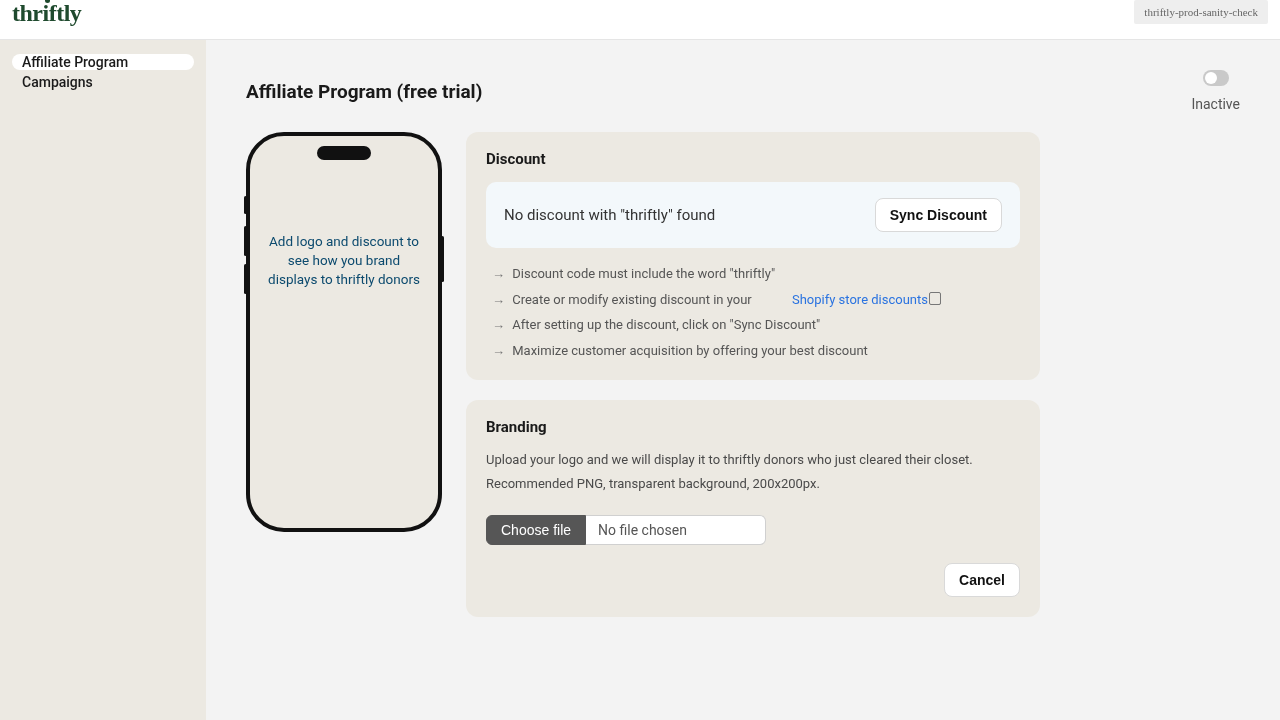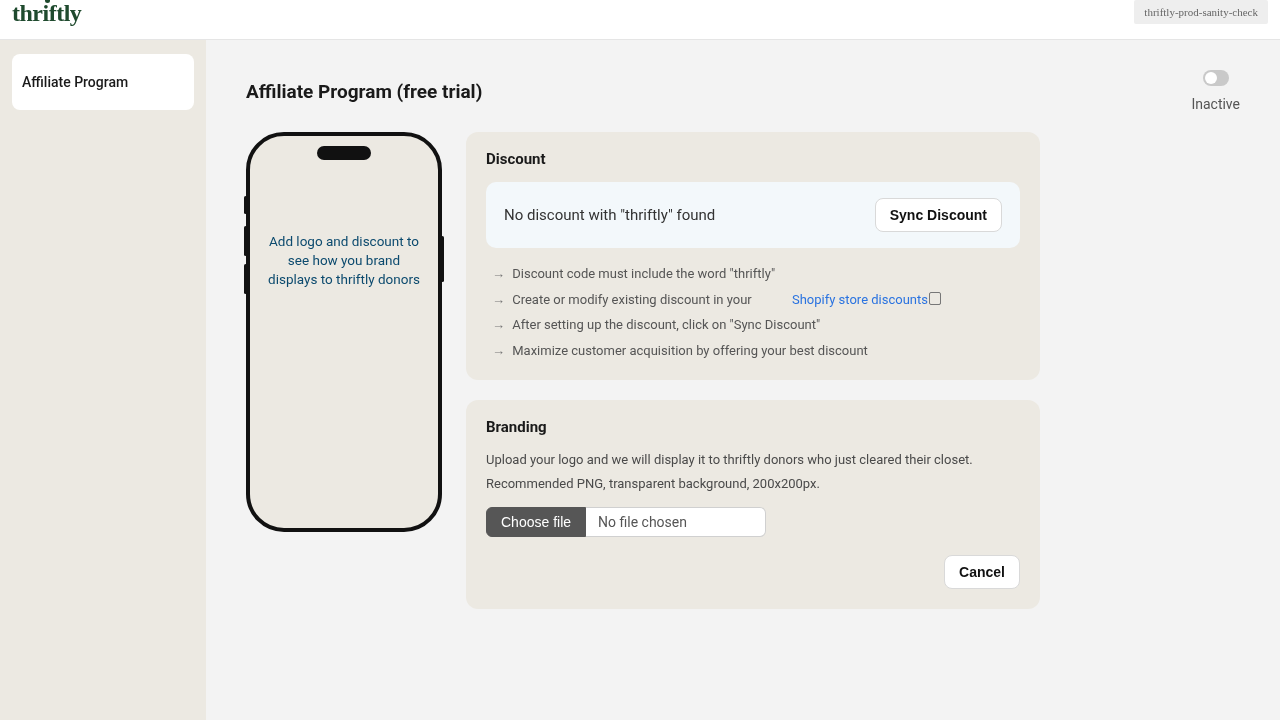--- a/index.html
+++ b/index.html
@@ -52,21 +52,21 @@
   }
   .sidebar {
     width: 206px;
     background: #ece9e2;
     padding: 14px 12px;
     display: flex;
     flex-direction: column;
     gap: 4px;
   }
   .side-item {
-    padding: 20px 10px;
+    padding: 0 10px;
     border-radius: 8px;
     font-size: 14px;
     font-weight: 500;
     color: #1a1a1a;
     cursor: pointer;
   }
   .side-item.active {
     background: #ffffff;
   }
   .main {
@@ -226,21 +226,21 @@
     background: #ece9e2;
   }
   .brand-desc {
     font-size: 13px;
     color: #4a4a4a;
     line-height: 1.5;
     margin-bottom: 4px;
   }
   .file-row {
     display: flex;
-    margin-top: 14px;
+    margin-top: 22px;
     align-items: flex-end;
   }
   .file-btn {
     background: #565656;
     color: #fff;
     border: 1px solid #565656;
     border-radius: 6px 0 0 6px;
     padding: 6px 14px;
     font-size: 14px;
     cursor: pointer;
@@ -270,20 +270,23 @@
     <span class="dot"></span>
   </div>
   <div class="env-badge">thriftly-prod-sanity-check</div>
 </div>
 
 <div class="layout">
 
   <nav class="sidebar">
     <div class="side-item active">
       <span>Affiliate Program</span>
+    </div>
+    <div class="side-item">
+      <span>Campaigns</span>
     </div>
   </nav>
 
   <main class="main">
 
     <div class="page-header">
       <h1 class="page-title">Affiliate Program (free trial)</h1>
       <div class="status-wrap">
         <div class="toggle">
           <div class="knob"></div>

